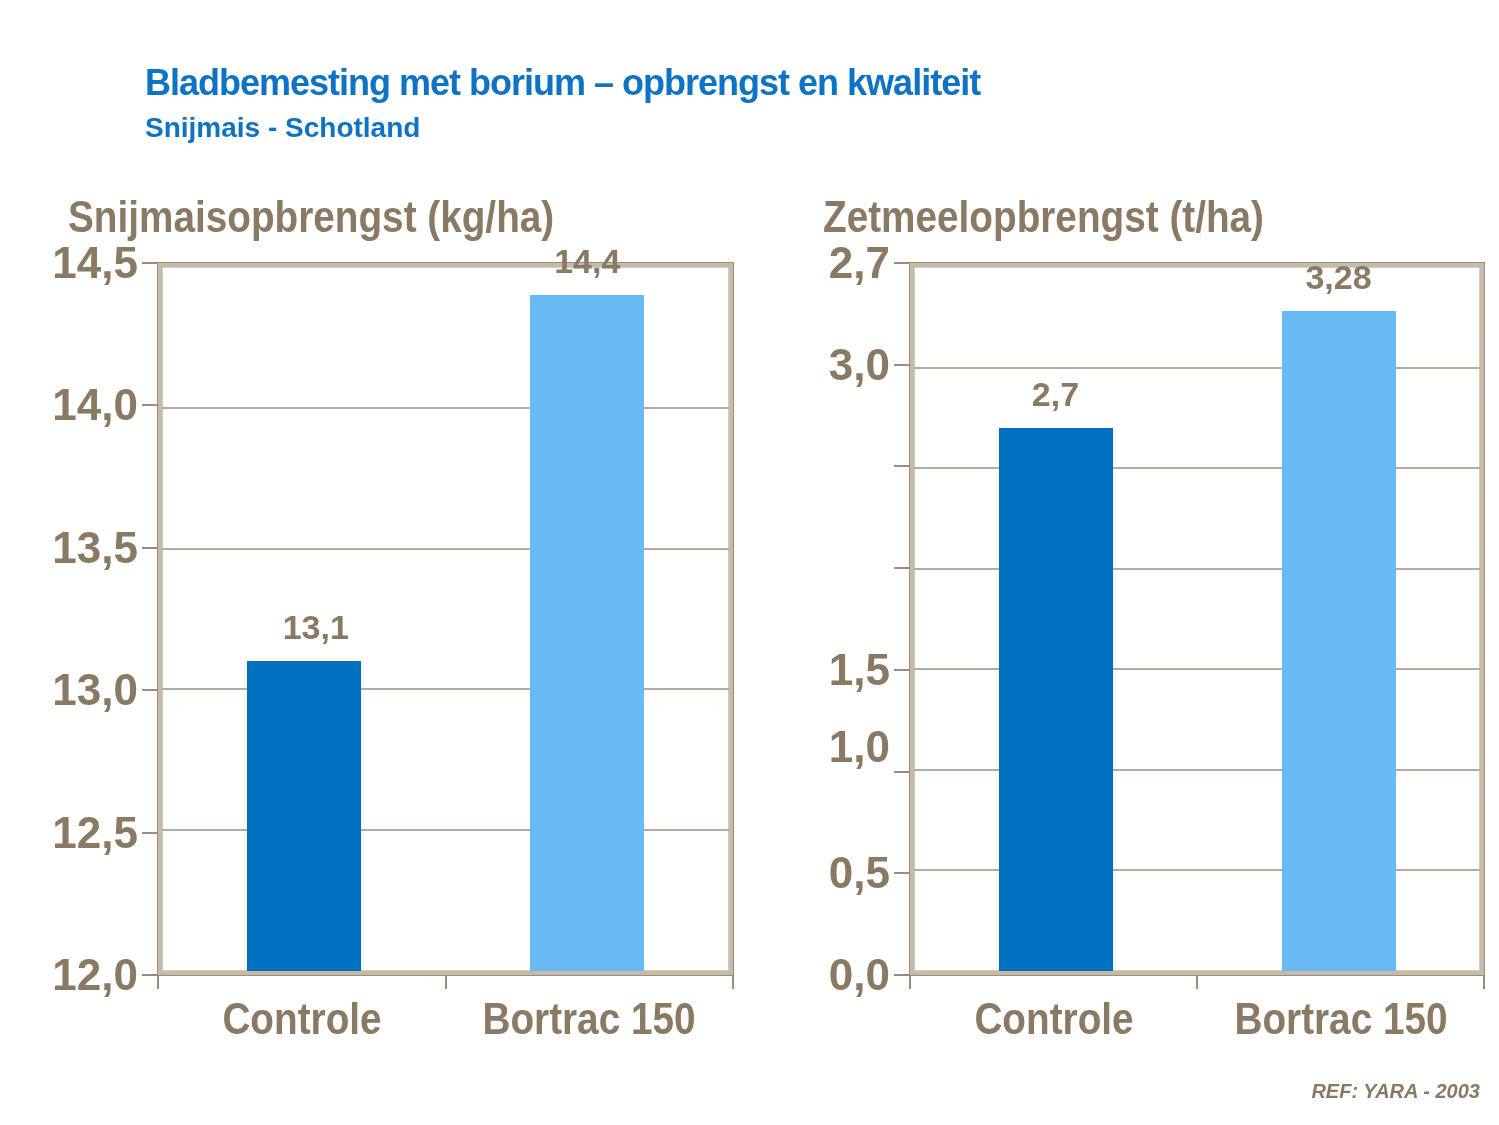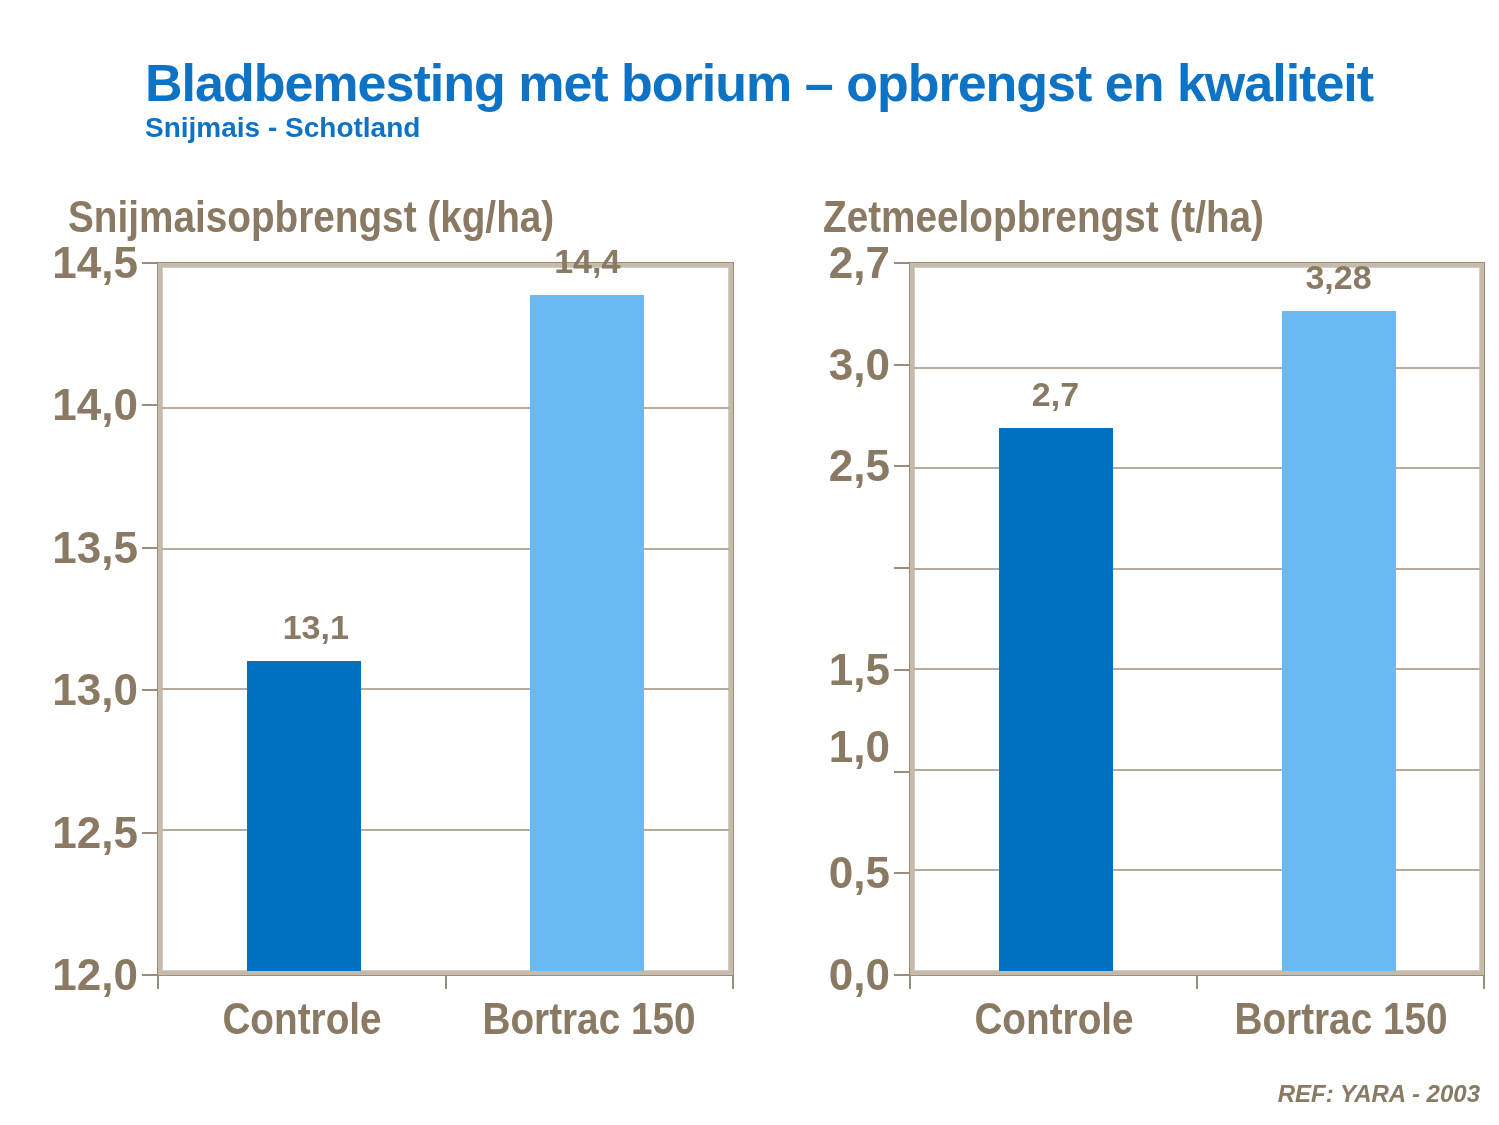--- a/index.html
+++ b/index.html
@@ -11,21 +11,21 @@
   }
   html,body{margin:0;padding:0;}
   body{
     width:1499px;height:1125px;position:relative;overflow:hidden;
     background:#ffffff;
     font-family:"Liberation Sans","DejaVu Sans",sans-serif;
   }
   .abs{position:absolute;}
   .page-title{
     left:145px;top:56px;
-    font-size:52px;font-weight:bold;color:var(--title-blue);
+    font-size:36px;font-weight:bold;color:var(--title-blue);
     letter-spacing:-1px;white-space:nowrap;line-height:54px;
   }
   .page-subtitle{
     left:145px;top:112px;
     font-size:28px;font-weight:bold;color:var(--title-blue);
     white-space:nowrap;line-height:32px;
   }
   .chart-title{
     font-size:44px;font-weight:bold;color:var(--taupe);
     white-space:nowrap;line-height:50px;
@@ -51,21 +51,21 @@
   }
   .xlab{
     position:absolute;transform:translateX(-50%) scaleX(0.88);
     font-size:44px;font-weight:bold;color:var(--taupe);
     line-height:52px;white-space:nowrap;
   }
   .ytick{position:absolute;width:16px;height:2px;background:var(--frame-dark);}
   .xtick{position:absolute;width:2px;height:13px;background:var(--frame-dark);}
   .reference{
     right:19px;top:1080px;
-    font-size:24px;font-weight:bold;font-style:italic;
+    font-size:20px;font-weight:bold;font-style:italic;
     color:var(--taupe);white-space:nowrap;
   }
 </style>
 </head>
 <body style="--title-blue: #0E73C5; --taupe: #8A7A64; --frame-light: #C6BAA9; --frame-dark: #9B8D7C; --gridline: #B7AB9B;">
 
 <div class="abs page-title">Bladbemesting met borium – opbrengst en kwaliteit</div>
 <div class="abs page-subtitle">Snijmais - Schotland</div>
 
 <div class="abs chart-title" style="left:68px;top:192px;">Snijmaisopbrengst (kg/ha)</div>
@@ -114,21 +114,20 @@
     <div class="ytick" style="left: 894px; top: 974px;"></div>
     <div class="ylab" style="left: 720px; top: 948px;">0,0</div>
     <div class="ytick" style="left: 894px; top: 872.286px;"></div>
     <div class="ylab" style="left: 720px; top: 846.286px;">0,5</div>
     <div class="ytick" style="left: 894px; top: 770.571px;"></div>
     <div class="ylab" style="left: 720px; top: 720px;">1,0</div>
     <div class="ytick" style="left: 894px; top: 668.857px;"></div>
     <div class="ylab" style="left: 720px; top: 642.857px;">1,5</div>
     <div class="ytick" style="left: 894px; top: 567.143px;"></div>
     <div class="ytick" style="left: 894px; top: 465.429px;"></div>
-    <div class="ylab" style="left: 720px; top: 439.429px;">2,5</div>
     <div class="ytick" style="left: 894px; top: 363.714px;"></div>
     <div class="ylab" style="left: 720px; top: 337.714px;">3,0</div>
     <div class="ytick" style="left: 894px; top: 262px;"></div>
     <div class="ylab" style="left: 720px; top: 236px;">2,7</div>
     <div class="xlab" style="left: 1053.5px; top: 993px;">Controle</div>
     <div class="xlab" style="left: 1340.5px; top: 993px;">Bortrac 150</div>
     <div class="xtick" style="left: 909px; top: 976px;"></div>
     <div class="xtick" style="left: 1196px; top: 976px;"></div>
     <div class="xtick" style="left: 1483px; top: 976px;"></div>
   </div>

